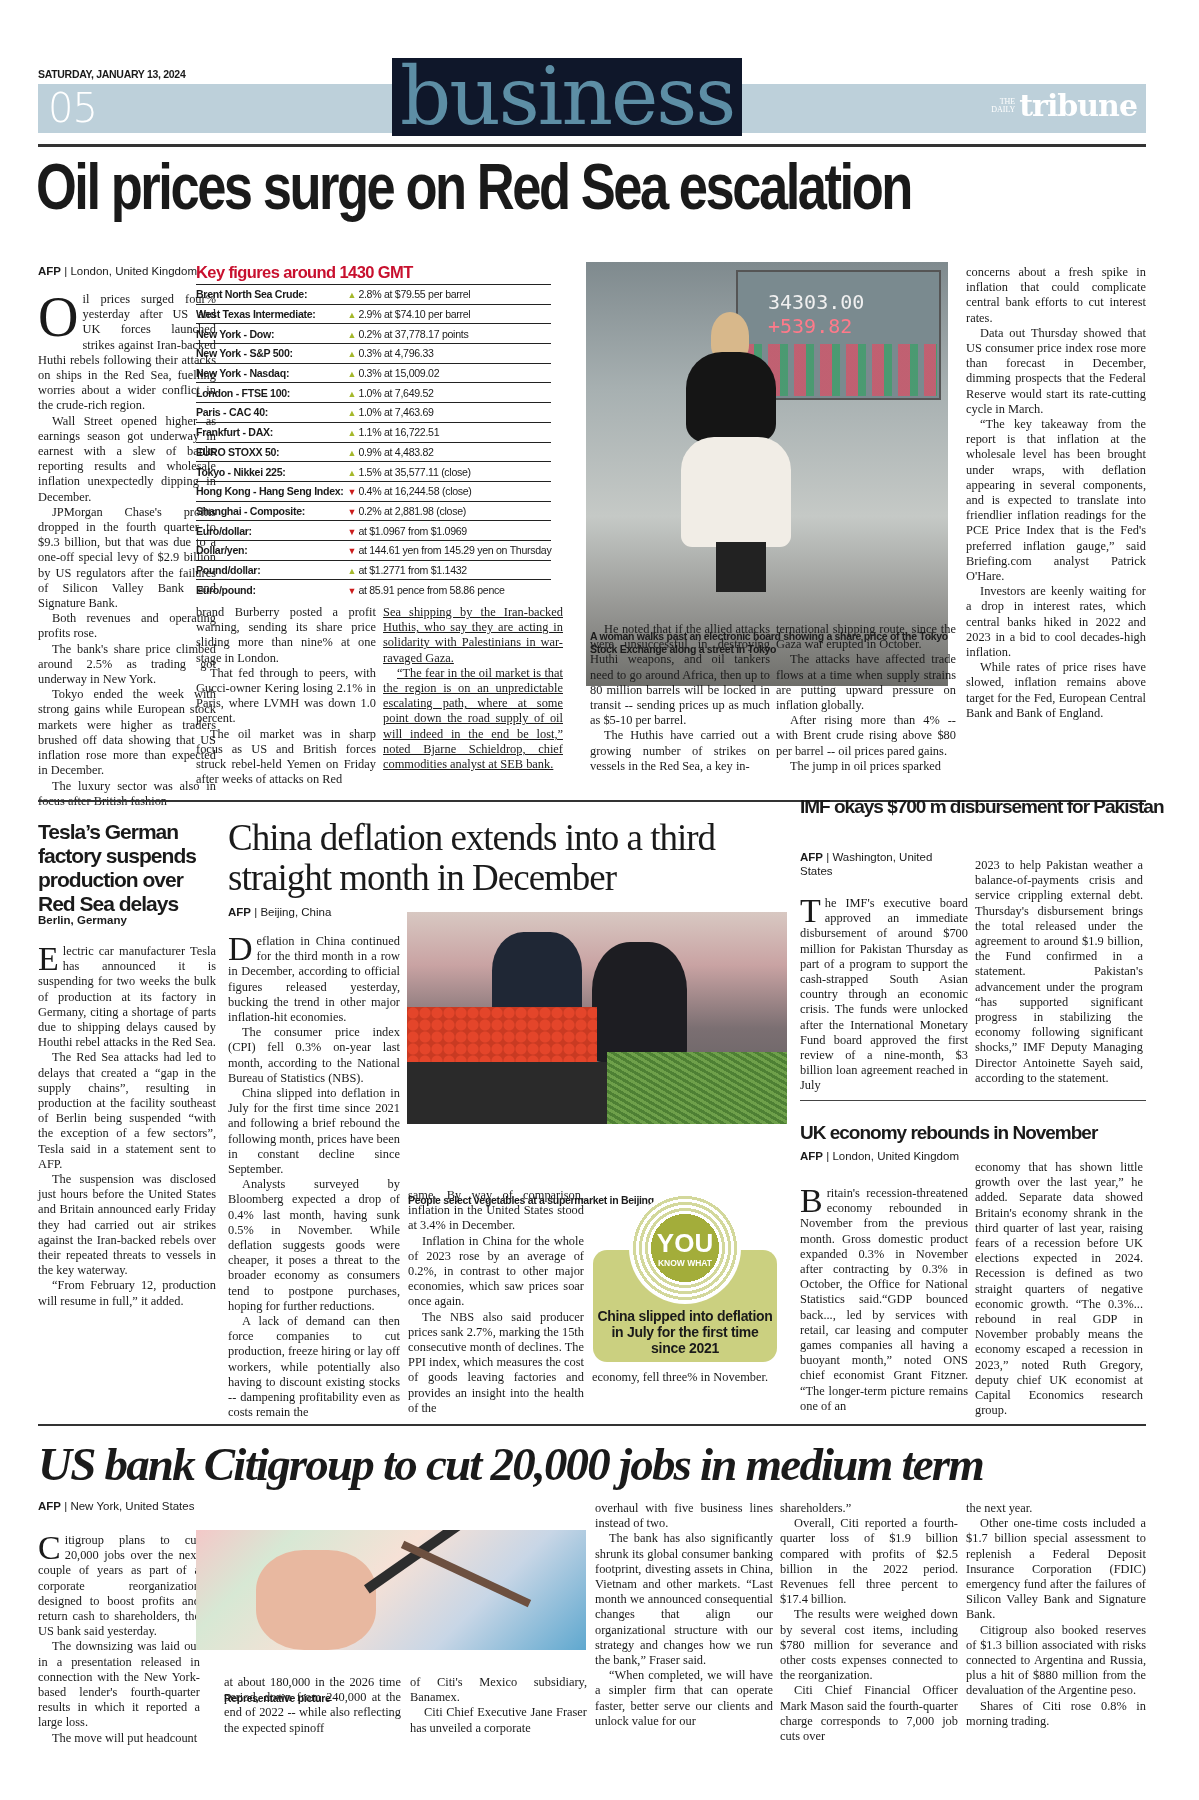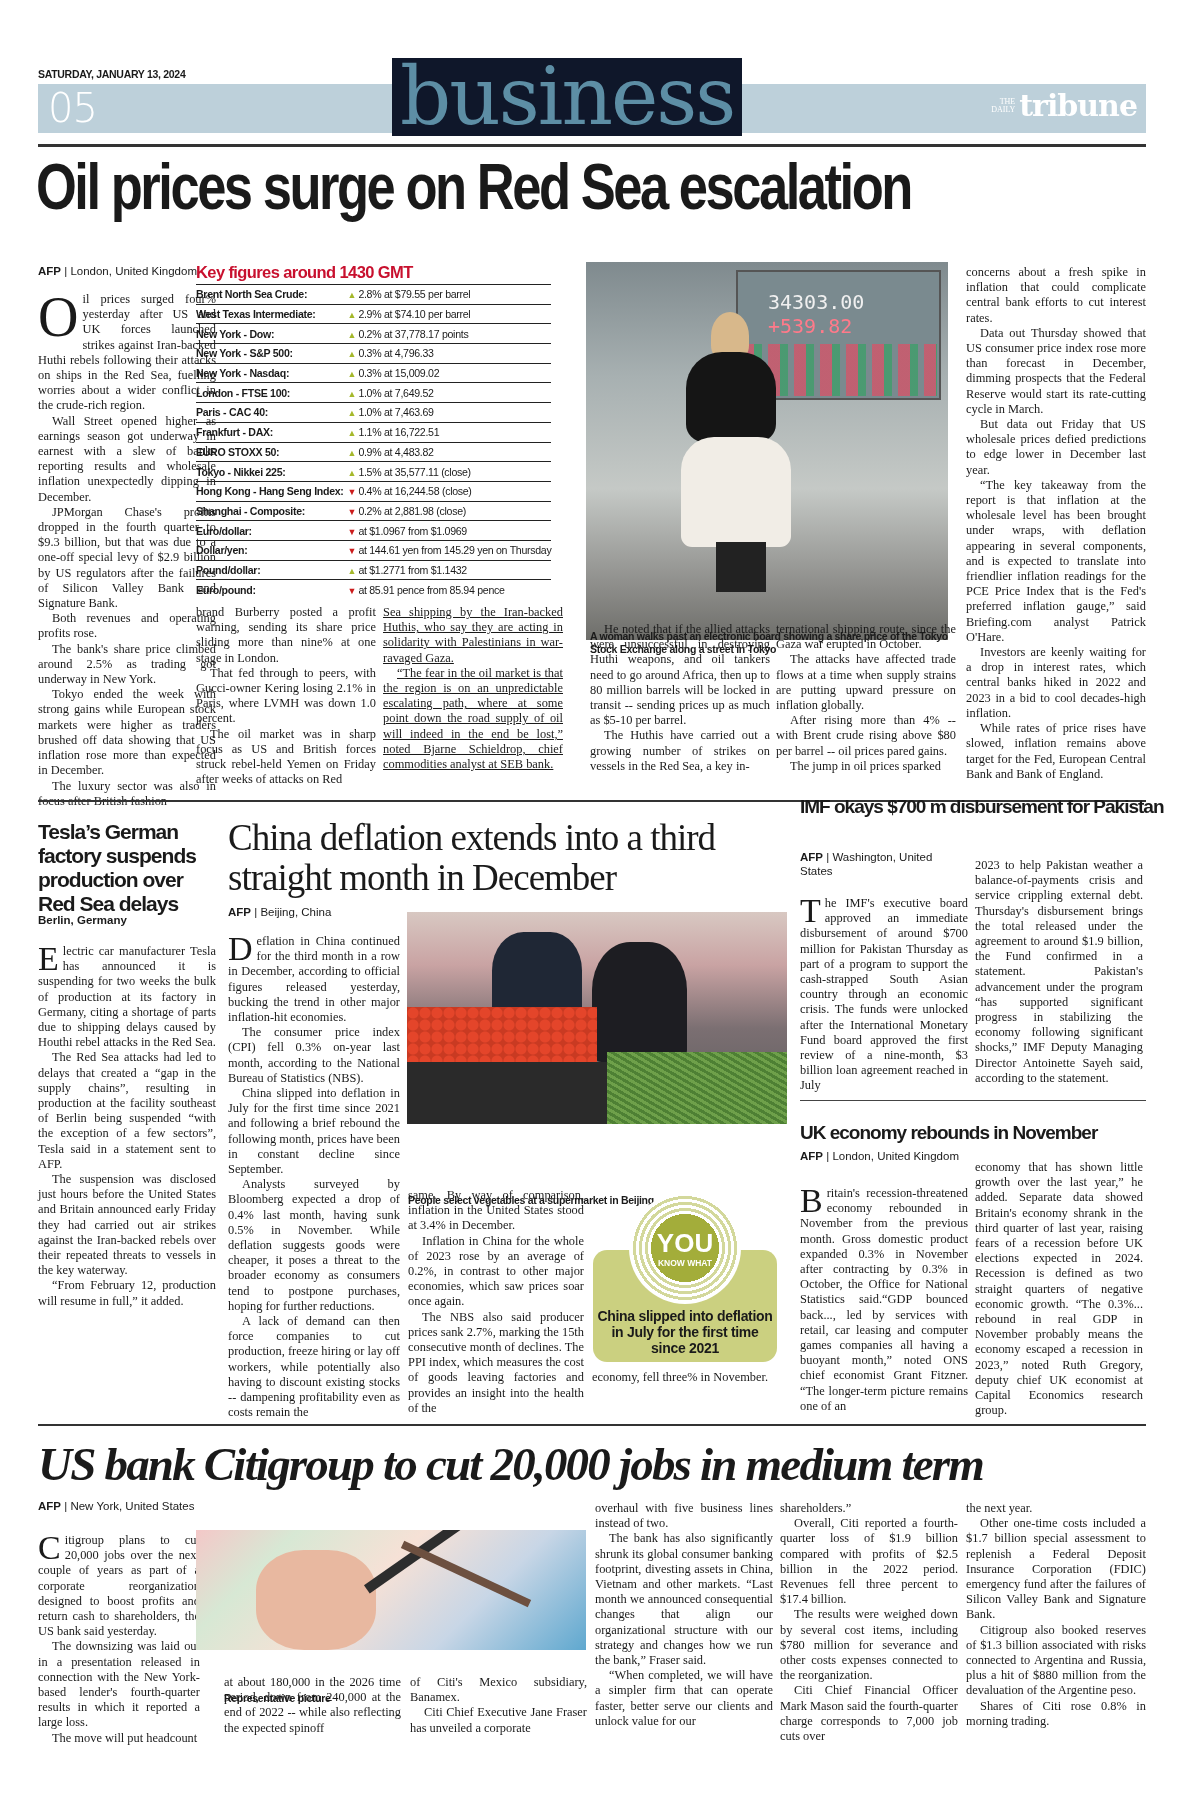--- a/index.html
+++ b/index.html
@@ -31,21 +31,21 @@
   .kf-title { left: 196px; top: 263px; font-size: 16.5px; font-weight: bold; color: #c8102e; letter-spacing: -0.6px; font-family: "Liberation Sans", sans-serif; }
   .kf-table { left: 196px; top: 284px; width: 312px; border-collapse: collapse; font-family: "Liberation Sans", sans-serif; font-size: 10.6px; letter-spacing: -0.3px; }
   .kf-table td { padding: 0; height: 19.7px; border-top: 1.5px solid #222; white-space: nowrap; }
   .kf-table td.k { font-weight: bold; width: 118px; }
   .kf-table tr.wide td.k { width: auto; }
   .arrow-up { color: #a5b82b; font-size: 9px; }
   .arrow-down { color: #cc1b1b; font-size: 9px; }
 
   
   .photo { background: #999; overflow: hidden; }
-  .photo-tokyo { left: 586px; top: 262px; width: 362px; height: 378px;
+  .photo-tokyo { left: 586px; top: 262px; width: 362px; height: 424px;
     background: linear-gradient(180deg, #7f8a8e 0%, #a7b0b1 30%, #c5c9c6 60%, #8f8f8c 85%, #6e6e6a 100%); }
   .board { position: absolute; left: 150px; top: 8px; width: 205px; height: 130px; background: #7a8a8f; border: 2px solid #555; }
   .board .num { position: absolute; left: 30px; top: 18px; color: #f0f0f0; font-family: "DejaVu Sans Mono", monospace; font-size: 20px; }
   .board .delta { position: absolute; left: 30px; top: 42px; color: #ff7a8a; font-family: "DejaVu Sans Mono", monospace; font-size: 20px; }
   .board .grid { position: absolute; left: 4px; top: 72px; width: 195px; height: 52px; background: repeating-linear-gradient(90deg, #d2566a 0 12px, #3f9e6a 12px 20px, #7a8a8f 20px 26px); opacity: 0.8; }
   .woman { position: absolute; left: 100px; top: 90px; width: 90px; height: 90px; background: #151515; border-radius: 40% 40% 20% 20%; }
   .woman-hair { position: absolute; left: 125px; top: 50px; width: 38px; height: 48px; background: #d8b88b; border-radius: 50% 50% 30% 30%; }
   .woman-skirt { position: absolute; left: 95px; top: 175px; width: 110px; height: 110px; background: #f1ede6; border-radius: 30% 30% 10% 10%; }
   .woman-legs { position: absolute; left: 130px; top: 280px; width: 50px; height: 50px; background: #222; }
 
@@ -161,21 +161,21 @@
       <tr>
         <td class="k">Dollar/yen:</td>
         <td><span class="arrow-down" style="color: rgb(204, 27, 27);">▼ </span><span>at 144.61 yen from 145.29 yen on Thursday</span></td>
       </tr>
       <tr>
         <td class="k">Pound/dollar:</td>
         <td><span class="arrow-up" style="color: rgb(165, 184, 43);">▲ </span><span>at $1.2771 from $1.1432</span></td>
       </tr>
       <tr>
         <td class="k">Euro/pound:</td>
-        <td><span class="arrow-down" style="color: rgb(204, 27, 27);">▼ </span><span>at 85.91 pence from 85.94 pence</span></td>
+        <td><span class="arrow-down" style="color: rgb(204, 27, 27);">▼ </span><span>at 85.91 pence from 58.86 pence</span></td>
       </tr>
     </tbody>
 </table>
 
 <div class="abs body-text" style="left:196px;top:605px;width:180px;">
   <p class="first">brand Burberry posted a profit warning, sending its share price sliding more than nine% at one stage in London.</p>
   <p>That fed through to peers, with Gucci-owner Kering losing 2.1% in Paris, where LVMH was down 1.0 percent.</p>
   <p>The oil market was in sharp focus as US and British forces struck rebel-held Yemen on Friday after weeks of attacks on Red</p>
 </div>
 <div class="abs body-text" style="left:383px;top:605px;width:180px;text-decoration:underline;">
@@ -202,21 +202,20 @@
 </div>
 <div class="abs body-text" style="left:776px;top:622px;width:180px;">
   <p class="first">ternational shipping route, since the Gaza war erupted in October.</p>
   <p>The attacks have affected trade flows at a time when supply strains are putting upward pressure on inflation globally.</p>
   <p>After rising more than 4% -- with Brent crude rising above $80 per barrel -- oil prices pared gains.</p>
   <p>The jump in oil prices sparked</p>
 </div>
 <div class="abs body-text" style="left:966px;top:265px;width:180px;">
   <p class="first">concerns about a fresh spike in inflation that could complicate central bank efforts to cut interest rates.</p>
   <p>Data out Thursday showed that US consumer price index rose more than forecast in December, dimming prospects that the Federal Reserve would start its rate-cutting cycle in March.</p>
-  <p>But data out Friday that US wholesale prices defied predictions to edge lower in December last year.</p>
   <p>“The key takeaway from the report is that inflation at the wholesale level has been brought under wraps, with deflation appearing in several components, and is expected to translate into friendlier inflation readings for the PCE Price Index that is the Fed's preferred inflation gauge,” said Briefing.com analyst Patrick O'Hare.</p>
   <p>Investors are keenly waiting for a drop in interest rates, which central banks hiked in 2022 and 2023 in a bid to cool decades-high inflation.</p>
   <p>While rates of price rises have slowed, inflation remains above target for the Fed, European Central Bank and Bank of England.</p>
 </div>
 
 <div class="abs rule" style="left:38px;top:800px;width:1108px;height:1.5px;"></div>
 
 <h2 class="abs h2" style="left:38px;top:820px;width:170px;font-size:21px;line-height:24px;letter-spacing:-1px;">Tesla’s German factory suspends production over Red Sea delays</h2>
 <div class="abs byline" style="left:38px;top:914px;font-weight:bold;">Berlin, Germany</div>
 <div class="abs body-text" style="left:38px;top:944px;width:178px;">

